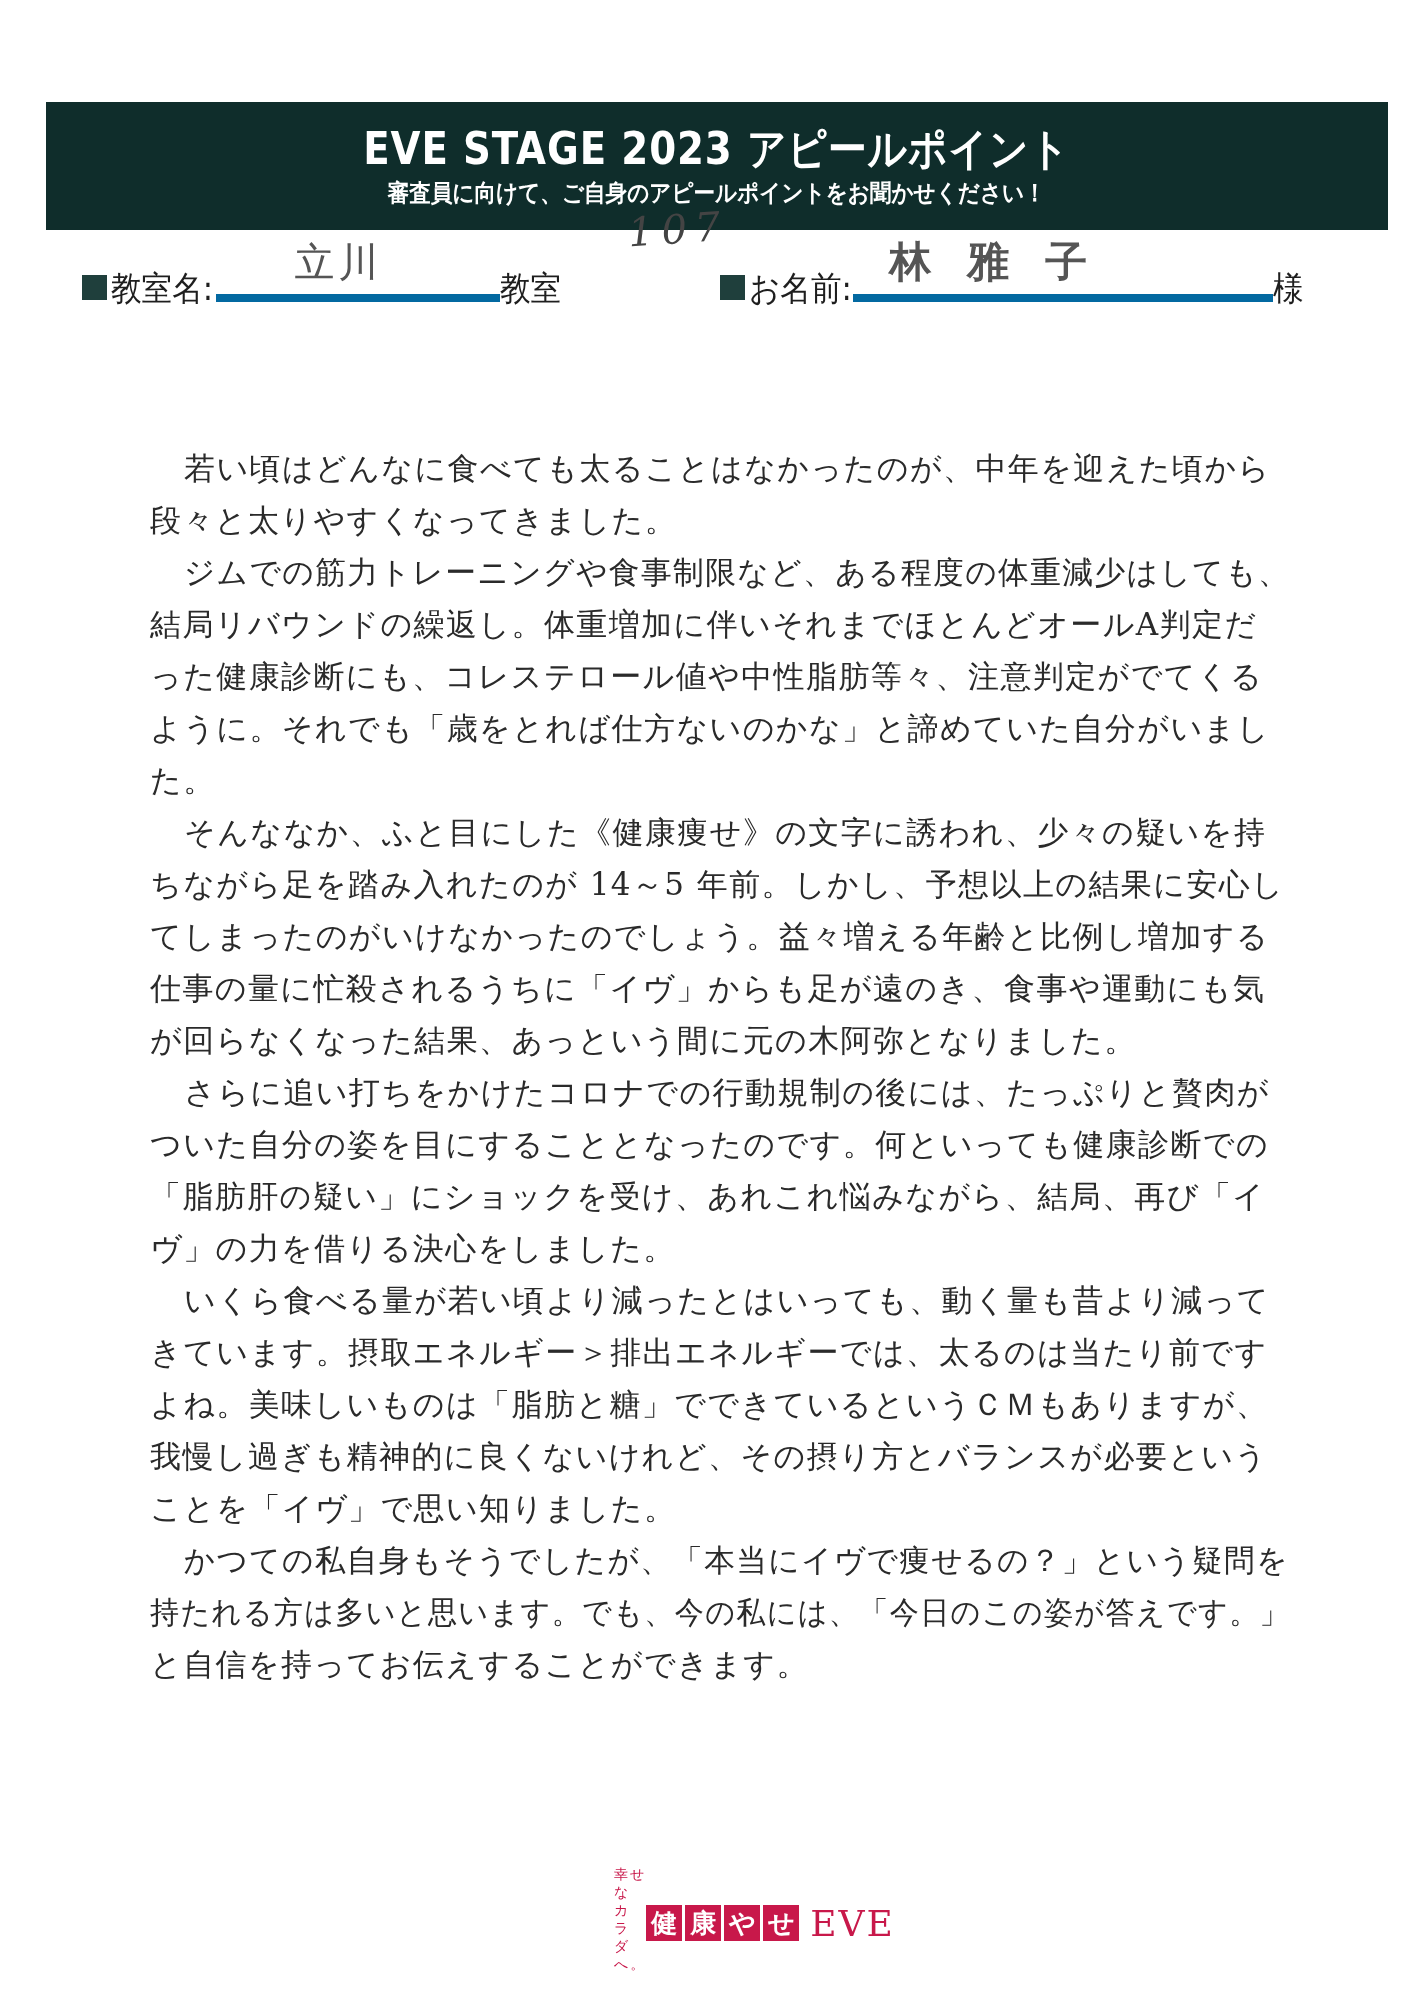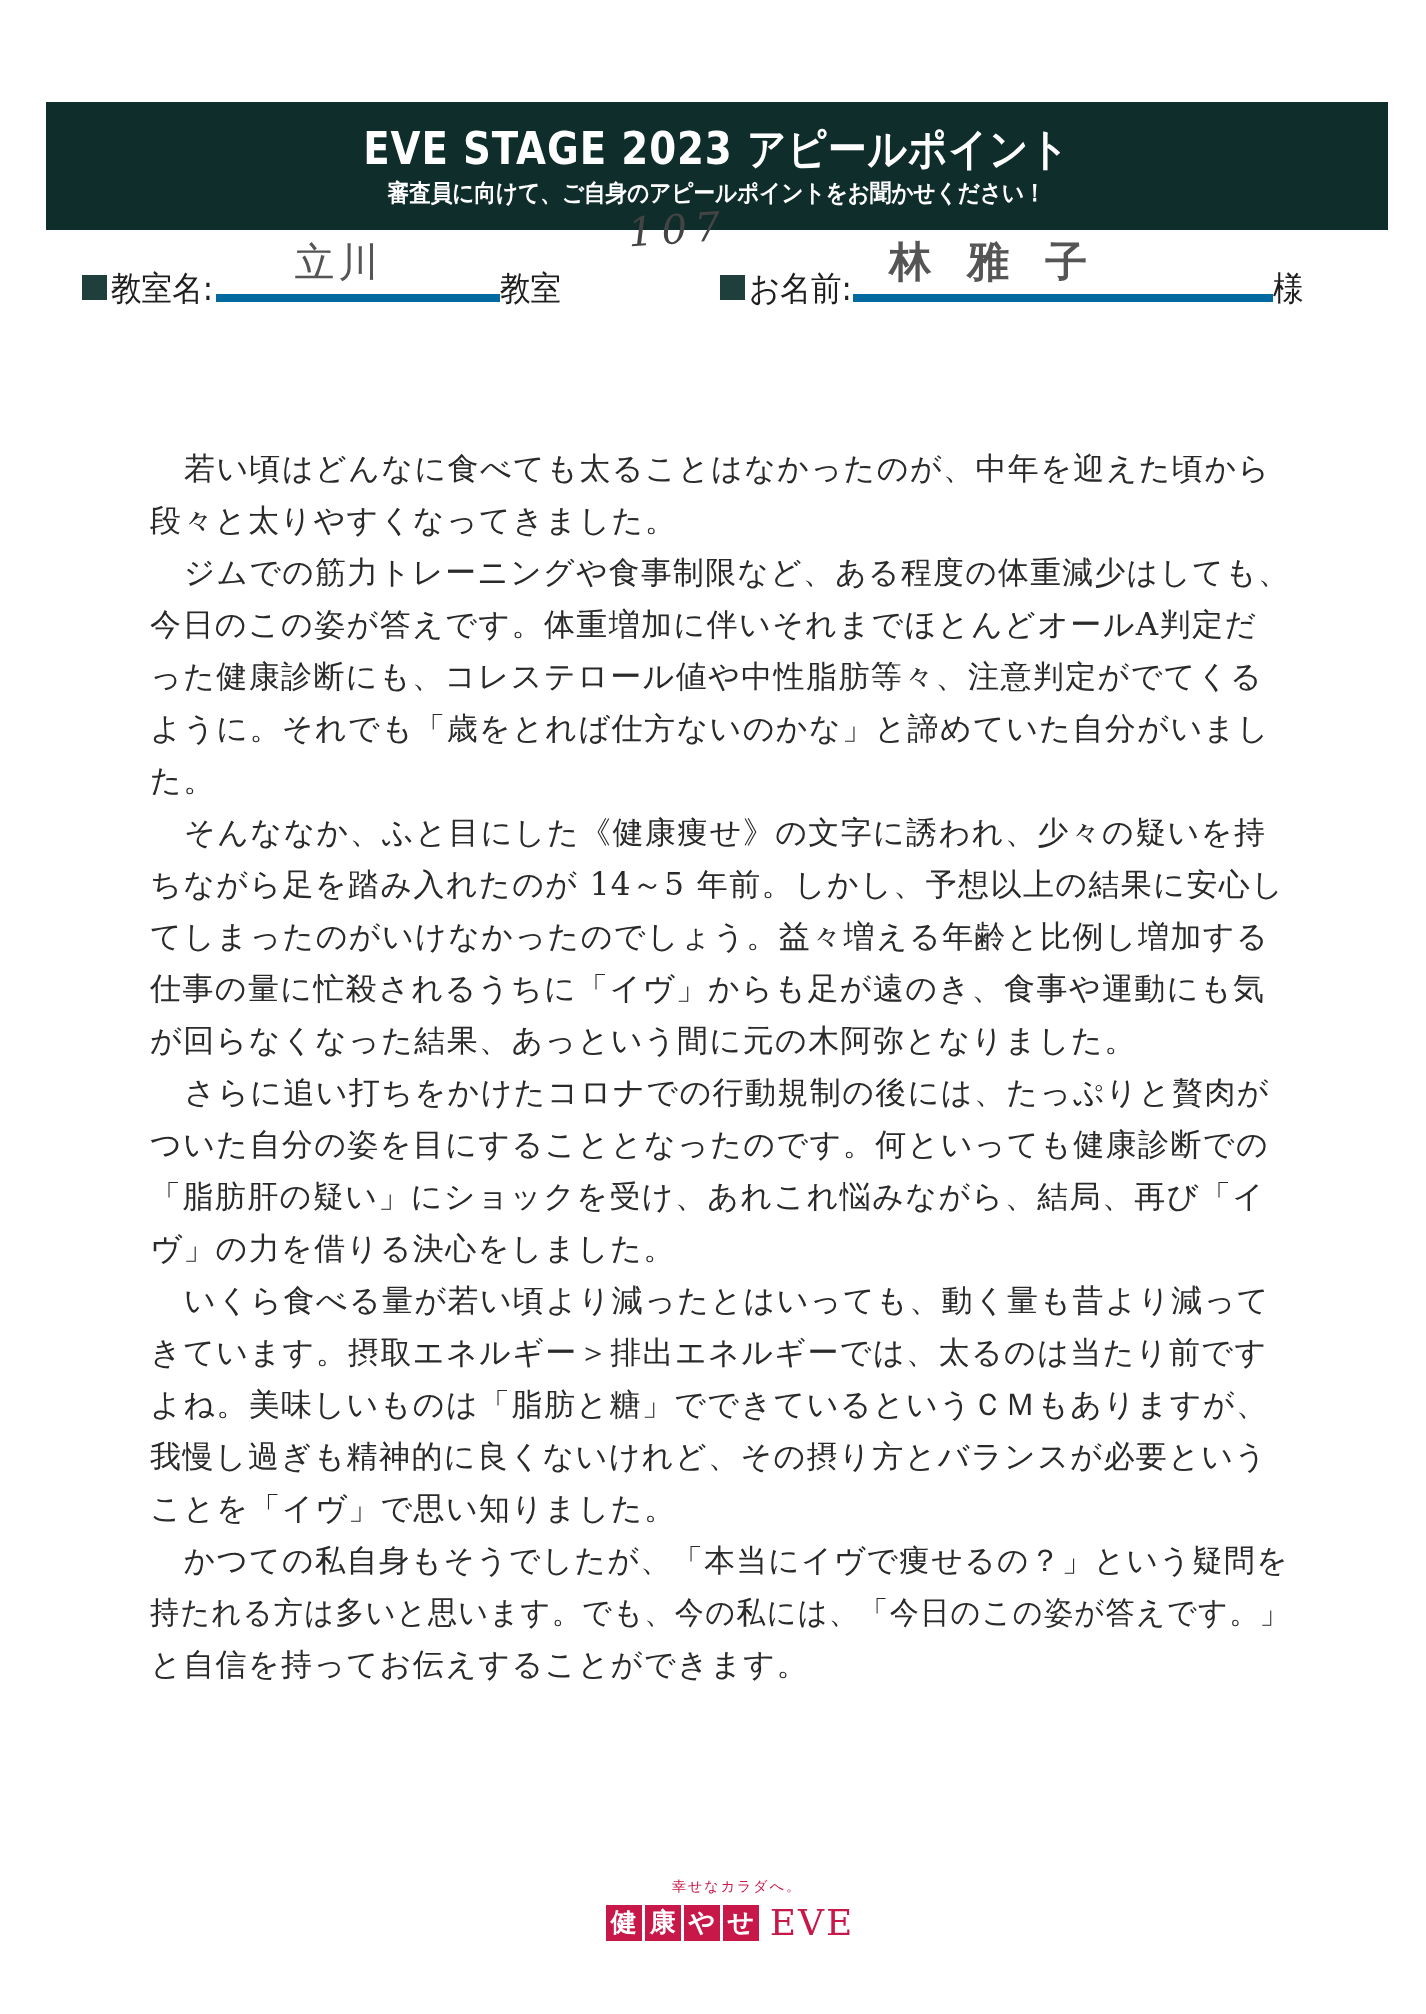--- a/index.html
+++ b/index.html
@@ -60,21 +60,21 @@
   .body-text {
     position: absolute; left: 150px; top: 442px; width: 1140px;
     font-family: "DejaVu Serif", "Liberation Serif", serif;
     font-size: 31px; line-height: 52px; color: #2a2a2a;
   }
   .body-line { height: 52px; white-space: nowrap; letter-spacing: 1.4px; }
   .body-line.indent { padding-left: 34px; }
 
   .footer-logo {
     position: absolute; left: 600px; top: 1878px; width: 260px; height: 90px;
-    display: flex; flex-direction: column; align-items: center;
+    display: flex; align-items: center;
   }
   .logo-tagline {
     font-family: "DejaVu Sans", "Liberation Sans", sans-serif;
     font-size: 14px; color: #c8184a; letter-spacing: 2px; margin-bottom: 6px; margin-left: 14px;
   }
   .logo-main { display: flex; align-items: center; }
   .logo-box {
     width: 36px; height: 36px; background: #c8184a; color: #fff;
     font-family: "DejaVu Sans", "Liberation Sans", sans-serif; font-weight: bold; font-size: 26px;
     display: flex; align-items: center; justify-content: center; margin-right: 3px;
@@ -109,21 +109,21 @@
   <div class="field-line name-line">
     <span class="handwriting">林雅子</span>
   </div>
   <div class="field-suffix">様</div>
 </div>
 
 <div class="body-text" id="body-text">
     <div class="body-line indent">若い頃はどんなに食べても太ることはなかったのが、中年を迎えた頃から</div>
     <div class="body-line">段々と太りやすくなってきました。</div>
     <div class="body-line indent" style="transform-origin: left center; transform: scaleX(0.992);">ジムでの筋力トレーニングや食事制限など、ある程度の体重減少はしても、</div>
-    <div class="body-line">今日のこの姿が答えです。体重増加に伴いそれまでほとんどオールA判定だ</div>
+    <div class="body-line">結局リバウンドの繰返し。体重増加に伴いそれまでほとんどオールA判定だ</div>
     <div class="body-line">った健康診断にも、コレステロール値や中性脂肪等々、注意判定がでてくる</div>
     <div class="body-line">ように。それでも「歳をとれば仕方ないのかな」と諦めていた自分がいまし</div>
     <div class="body-line">た。</div>
     <div class="body-line indent">そんななか、ふと目にした《健康痩せ》の文字に誘われ、少々の疑いを持</div>
     <div class="body-line">ちながら足を踏み入れたのが 14～5 年前。しかし、予想以上の結果に安心し</div>
     <div class="body-line">てしまったのがいけなかったのでしょう。益々増える年齢と比例し増加する</div>
     <div class="body-line">仕事の量に忙殺されるうちに「イヴ」からも足が遠のき、食事や運動にも気</div>
     <div class="body-line">が回らなくなった結果、あっという間に元の木阿弥となりました。</div>
     <div class="body-line indent">さらに追い打ちをかけたコロナでの行動規制の後には、たっぷりと贅肉が</div>
     <div class="body-line">ついた自分の姿を目にすることとなったのです。何といっても健康診断での</div>

